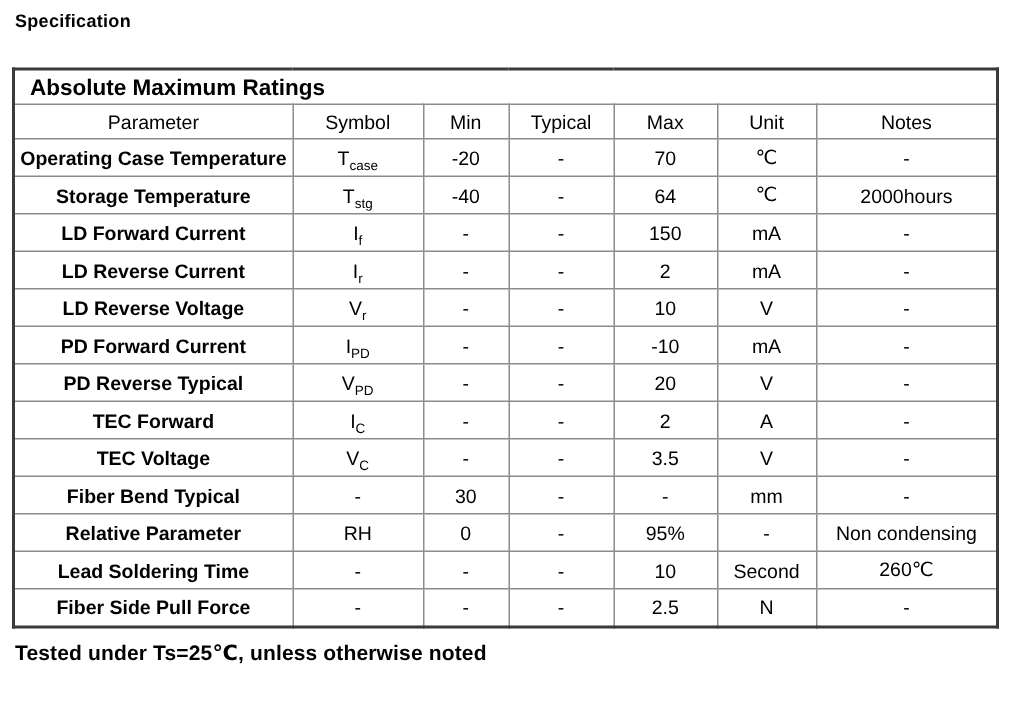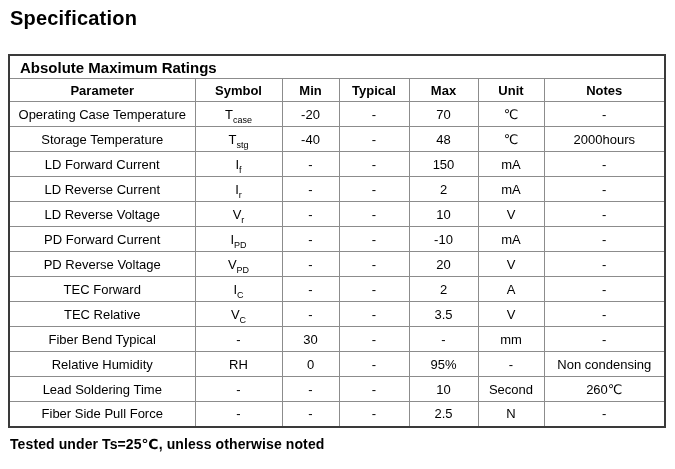--- a/index.html
+++ b/index.html
@@ -10,21 +10,21 @@
     color: #000000;
   }
   .page {
     width: 675px;
     height: 469px;
     background: #ffffff;
     box-sizing: border-box;
     overflow: hidden;
   }
   .page-title {
-    font-size: 20px;
+    font-size: 12px;
     font-weight: bold;
     margin: 0;
     padding: 7px 0 0 10px;
     letter-spacing: 0.2px;
   }
   table.spec-table {
     border-collapse: collapse;
     table-layout: fixed;
     margin: 24px 0 0 8px;
     width: 536px;
@@ -42,28 +42,29 @@
   }
   tr.title-row th {
     height: 22px;
     font-size: 15px;
     font-weight: bold;
     text-align: left;
     padding-left: 10px;
   }
   tr.header-row th {
     height: 22px;
-    font-weight: bold;
+    font-weight: normal;
   }
   tbody tr {
     height: 25px;
   }
   td.param {
     text-align: left;
     padding-left: 6px;
+    font-weight: bold;
   }
   td sub {
     font-size: 9px;
     line-height: 0;
     text-align: center;
   }
   .footnote {
     font-size: 14px;
     font-weight: bold;
     margin: 8px 0 0 10px;
@@ -109,21 +110,21 @@
           <td>-</td>
           <td>70</td>
           <td>℃</td>
           <td>-</td>
         </tr>
         <tr>
           <td class="param">Storage Temperature</td>
           <td>T<sub>stg</sub></td>
           <td>-40</td>
           <td>-</td>
-          <td>48</td>
+          <td>64</td>
           <td>℃</td>
           <td>2000hours</td>
         </tr>
         <tr>
           <td class="param">LD Forward Current</td>
           <td>I<sub>f</sub></td>
           <td>-</td>
           <td>-</td>
           <td>150</td>
           <td>mA</td>
@@ -150,57 +151,57 @@
         <tr>
           <td class="param">PD Forward Current</td>
           <td>I<sub>PD</sub></td>
           <td>-</td>
           <td>-</td>
           <td>-10</td>
           <td>mA</td>
           <td>-</td>
         </tr>
         <tr>
-          <td class="param">PD Reverse Voltage</td>
+          <td class="param">PD Reverse Typical</td>
           <td>V<sub>PD</sub></td>
           <td>-</td>
           <td>-</td>
           <td>20</td>
           <td>V</td>
           <td>-</td>
         </tr>
         <tr>
           <td class="param">TEC Forward</td>
           <td>I<sub>C</sub></td>
           <td>-</td>
           <td>-</td>
           <td>2</td>
           <td>A</td>
           <td>-</td>
         </tr>
         <tr>
-          <td class="param">TEC Relative</td>
+          <td class="param">TEC Voltage</td>
           <td>V<sub>C</sub></td>
           <td>-</td>
           <td>-</td>
           <td>3.5</td>
           <td>V</td>
           <td>-</td>
         </tr>
         <tr>
           <td class="param">Fiber Bend Typical</td>
           <td>-</td>
           <td>30</td>
           <td>-</td>
           <td>-</td>
           <td>mm</td>
           <td>-</td>
         </tr>
         <tr>
-          <td class="param">Relative Humidity</td>
+          <td class="param">Relative Parameter</td>
           <td>RH</td>
           <td>0</td>
           <td>-</td>
           <td>95%</td>
           <td>-</td>
           <td>Non condensing</td>
         </tr>
         <tr>
           <td class="param">Lead Soldering Time</td>
           <td>-</td>

